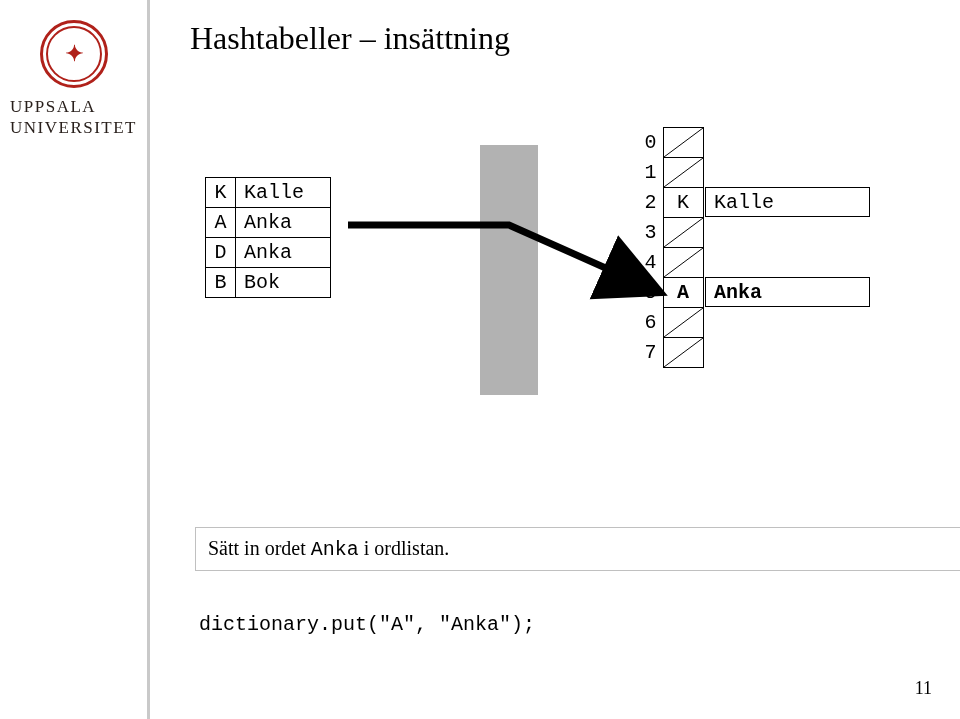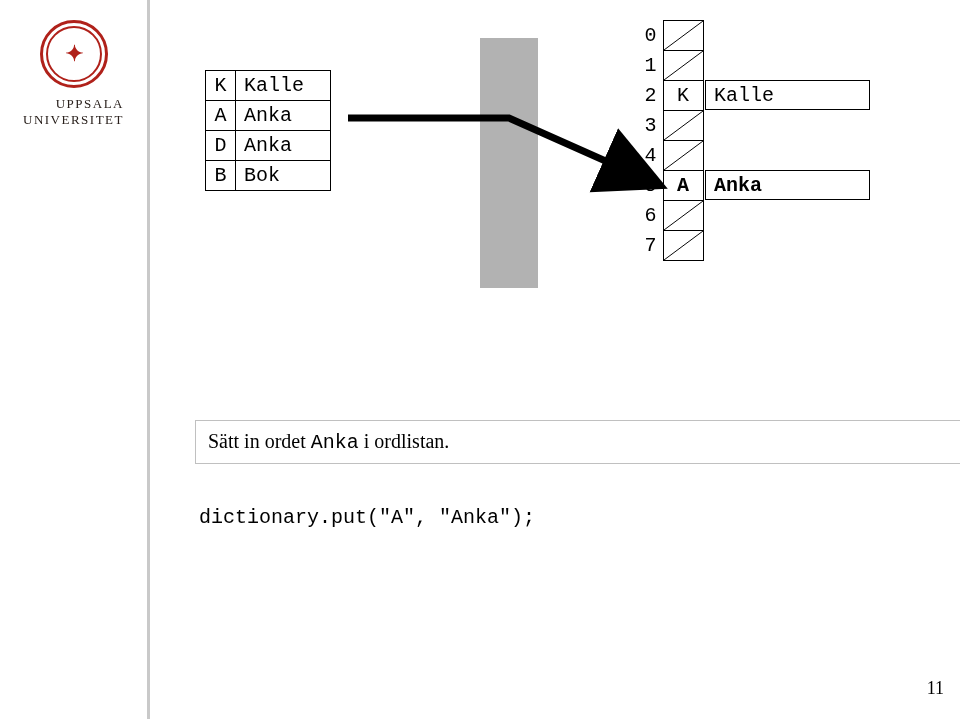--- a/index.html
+++ b/index.html
@@ -35,23 +35,23 @@
       border-radius: 50%;
       border: 2px solid #b0211a;
       position: absolute;
     }
     .logo-seal-inner {
       font-size: 22px; color: #b0211a; font-weight: bold;
       letter-spacing: -2px;
     }
     .logo-text {
       margin-top: 8px;
-      text-align: right;
+      text-align: left;
       font-family: "Trajan Pro", "Times New Roman", serif;
-      font-size: 13px;
+      font-size: 17px;
       letter-spacing: 1.5px;
       line-height: 1.25;
       color: #29201c;
     }
     .content {
       position: absolute;
       left: 150px; top: 0; right: 0; bottom: 0;
       padding: 20px 30px 20px 40px;
     }
     .title {
@@ -156,40 +156,41 @@
 
     .code-line {
       margin-top: 42px;
       font-family: "Courier New", monospace;
       font-size: 20px;
       margin-left: 4px;
     }
 
     .page-num {
       position: absolute;
-      right: 16px;
+      right: 28px;
       bottom: 20px;
       font-size: 18px;
     }
     .bold { font-weight: bold; }
   </style>
 </head>
 <body>
 
 <div class="left-margin">
   <div class="logo-seal">
     <div class="logo-seal-inner">✦</div>
   </div>
   <div class="logo-text">
     <div>UPPSALA</div>
     <div>UNIVERSITET</div>
   </div>
 </div>
 
 <div class="content">
+  <div class="title">Hashtabeller – insättning</div>
 
   <div class="diagram-area">
 
     <table class="kv-table">
       <tbody id="kv-body">
           <tr>
             <td class="kv-key">K</td>
             <td class="kv-val">Kalle</td>
           </tr>
           <tr>

